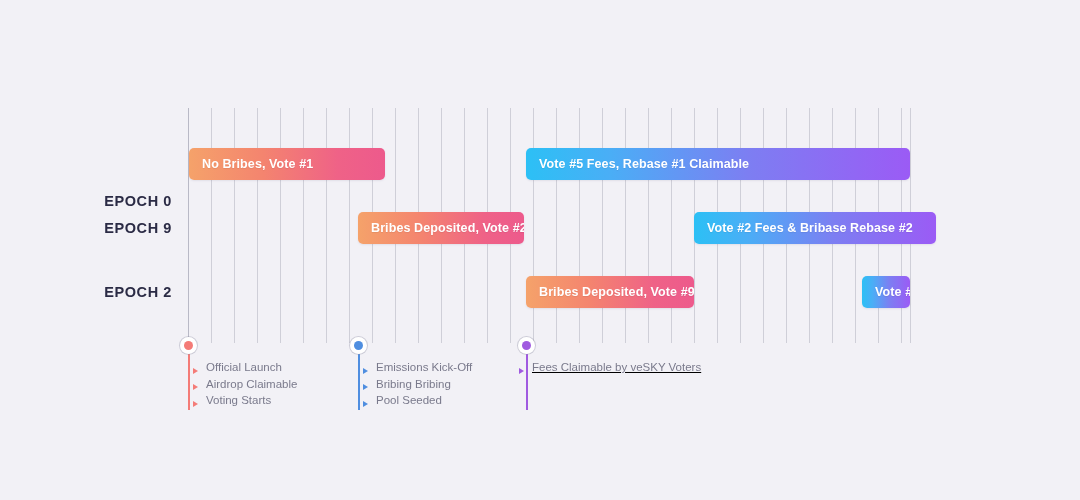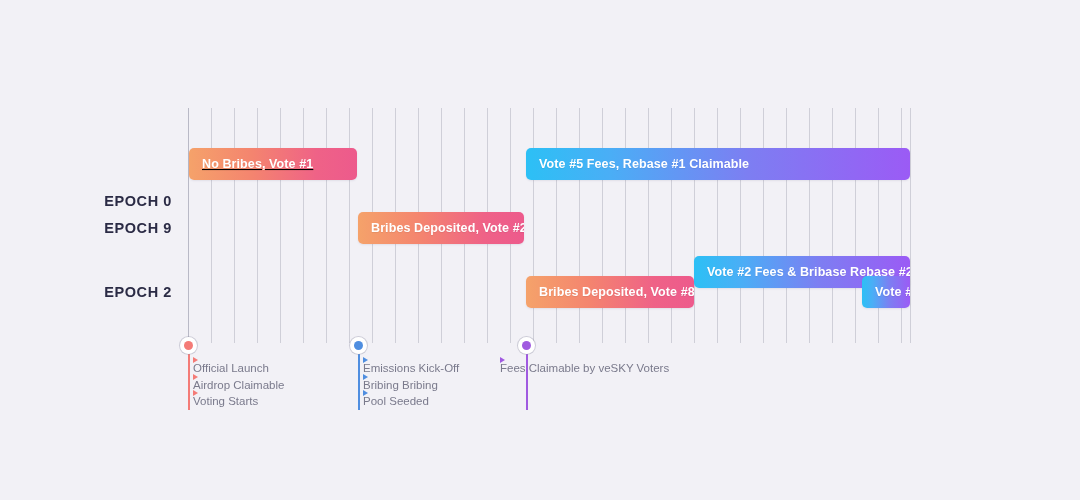--- a/index.html
+++ b/index.html
@@ -107,26 +107,25 @@
     height: 56px;
   }
 
   
   .legend-group {
     position: absolute;
     top: 357px;
   }
   .legend-item {
     display: flex;
-    align-items: flex-start;
+    align-items: flex-end;
     height: 16.5px;
     font-size: 11.5px;
     color: #7a7a8c;
     white-space: nowrap;
-    flex-direction: column;
   }
   .legend-bullet {
     width: 0;
     height: 0;
     border-top: 3.5px solid transparent;
     border-bottom: 3.5px solid transparent;
     border-left: 5px solid currentColor;
     margin-right: 8px;
     flex: none;
   }
@@ -175,34 +174,34 @@
       <div class="grid-line" style="left: 910px;"></div>
     </div>
 
   <div id="row-labels">
       <div class="row-label" style="top: 157px; margin-top: 37px;">EPOCH 0</div>
       <div class="row-label" style="top: 221px;">EPOCH 9</div>
       <div class="row-label" style="top: 285px;">EPOCH 2</div>
     </div>
 
   <div id="bars-layer">
-      <div class="bar warm" style="left: 189px; width: 168px; top: 148px; text-decoration: underline;">
+      <div class="bar warm" style="left: 189px; width: 196px; top: 148px;">
         <span class="bar-label">No Bribes, Vote #1</span>
       </div>
       <div class="bar cool" style="left: 526px; width: 384px; top: 148px;">
         <span class="bar-label">Vote #5 Fees, Rebase #1 Claimable</span>
       </div>
       <div class="bar warm" style="left: 358px; width: 166px; top: 212px;">
         <span class="bar-label">Bribes Deposited, Vote #2</span>
       </div>
-      <div class="bar cool" style="left: 694px; width: 216px; top: 212px; margin-top: 44px;">
+      <div class="bar cool" style="left: 694px; width: 242px; top: 212px;">
         <span class="bar-label">Vote #2 Fees &amp; Bribase Rebase #2</span>
       </div>
       <div class="bar warm" style="left: 526px; width: 168px; top: 276px;">
-        <span class="bar-label">Bribes Deposited, Vote #8</span>
+        <span class="bar-label">Bribes Deposited, Vote #9</span>
       </div>
       <div class="bar cool" style="left: 862px; width: 48px; top: 276px;">
         <span class="bar-label">Vote #3</span>
       </div>
     </div>
 
   <div id="markers-layer">
       <div class="marker-stem" style="left: 188px; background: rgb(244, 123, 119);"></div>
       <div class="marker" style="left: 180px;">
         <div class="dot" style="background: rgb(244, 123, 119);"></div>
@@ -236,21 +235,21 @@
         </div>
         <div class="legend-item">
           <span class="legend-bullet" style="color: rgb(79, 142, 224);"></span>
           <span class="legend-text">Pool Seeded</span>
         </div>
       </div>
       <div class="marker-stem" style="left: 526px; background: rgb(160, 90, 224);"></div>
       <div class="marker" style="left: 518px;">
         <div class="dot" style="background: rgb(160, 90, 224);"></div>
       </div>
-      <div class="legend-group" style="left: 500px;">
+      <div class="legend-group" style="left: 519px; text-decoration: underline;">
         <div class="legend-item">
           <span class="legend-bullet" style="color: rgb(160, 90, 224);"></span>
           <span class="legend-text">Fees Claimable by veSKY Voters</span>
         </div>
       </div>
     </div>
 
 </div>
 
 </body></html>

